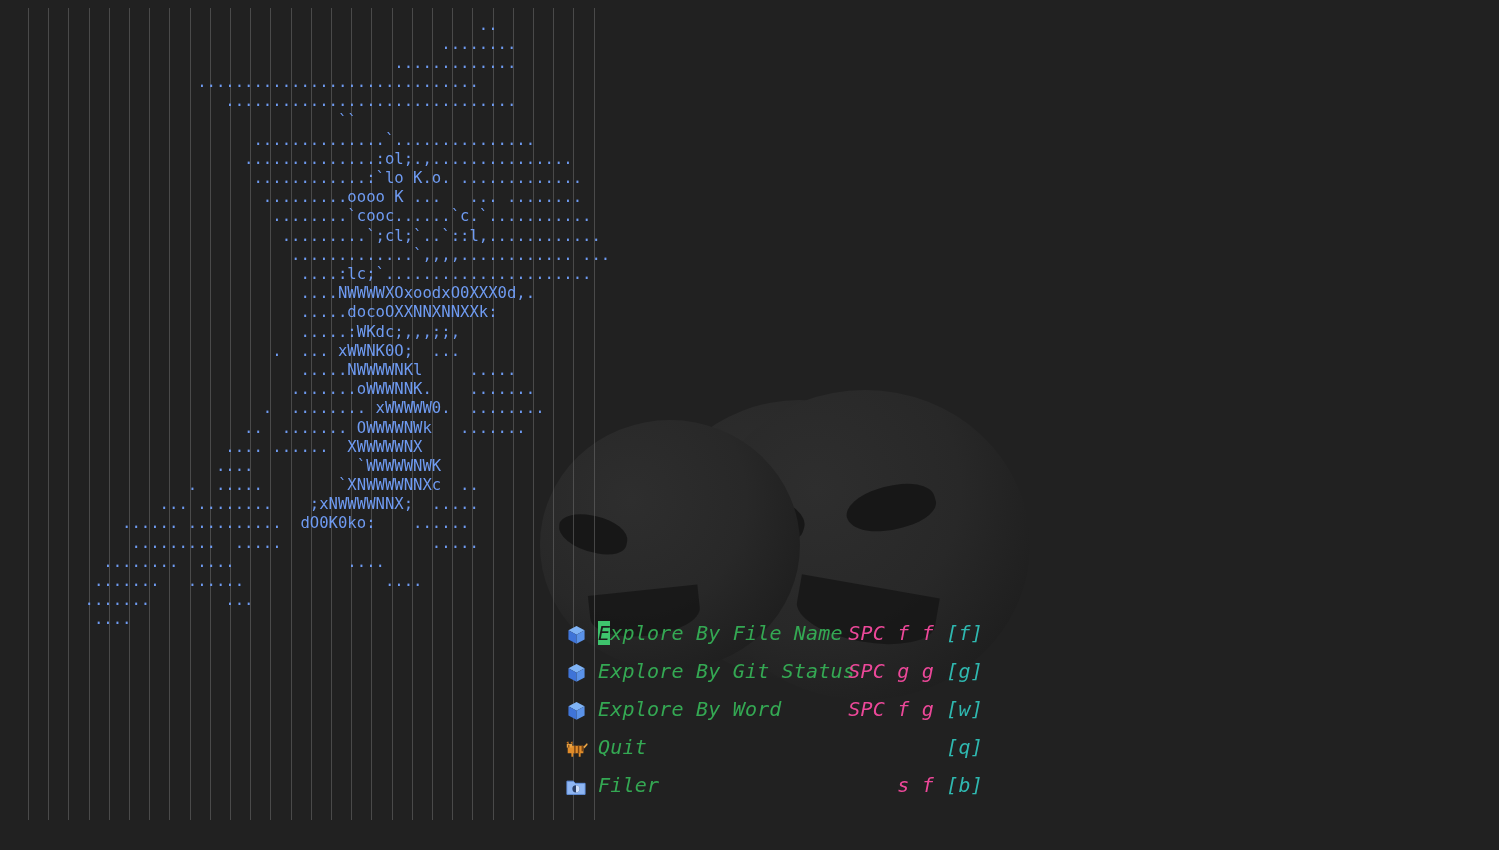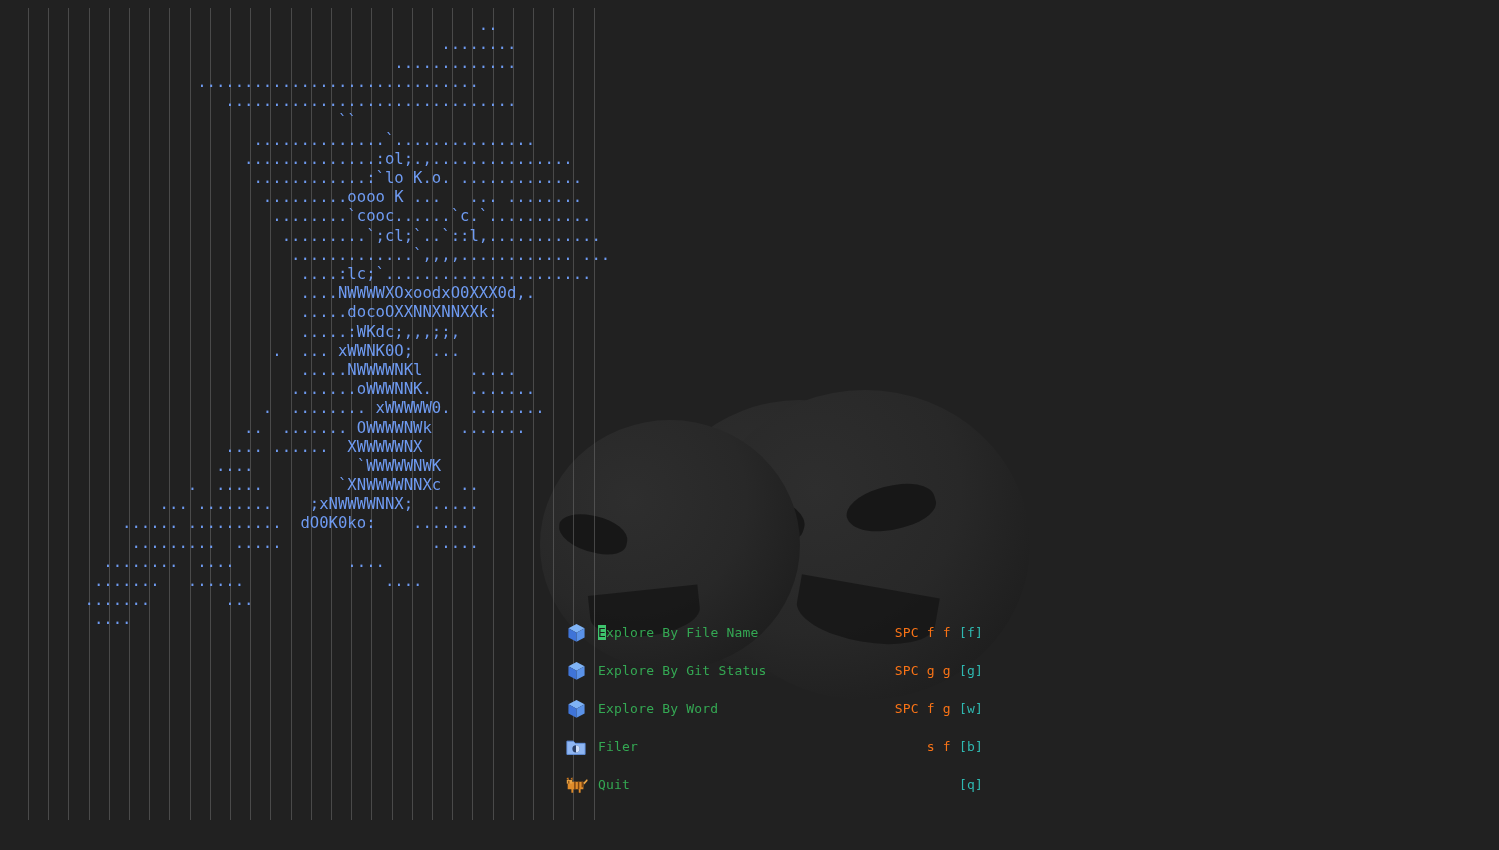--- a/index.html
+++ b/index.html
@@ -74,25 +74,26 @@
   
   #menu {
     position: absolute;
     left: 563px;
     top: 620px;
     width: 420px;
   }
   .menu-item {
     position: relative;
     display: flex;
-    align-items: center;
+    align-items: flex-end;
     height: 26px;
     margin-bottom: 12px;
-    font-size: 13px;
+    font-size: 20px;
     line-height: 26px;
+    font-style: italic;
   }
   .menu-icon {
     width: 26px;
     height: 22px;
     flex: 0 0 26px;
     display: flex;
     align-items: center;
     justify-content: center;
     margin-right: 9px;
   }
@@ -106,21 +107,21 @@
     background: #3ec46d;
     color: #1b1b1b;
   }
   .menu-keys {
     position: absolute;
     right: 0;
     white-space: pre;
     font-family: "DejaVu Sans Mono", "Liberation Mono", monospace;
     letter-spacing: .2px;
   }
-  .k-seq { color: #f97316; }
+  .k-seq { color: #ec4899; }
   .k-brk { color: #2fb8b0; }
 
   svg { display: block; }
 </style>
 </head>
 <body>
 
 <div id="wallpaper">
   <div class="pumpkin pkn-a">
     <div class="eye" style="width:78px;height:40px;left:22px;top:108px;transform:rotate(14deg);"></div>
@@ -200,39 +201,39 @@
           <path d="M10 1 L18.5 5.6 L10 10.2 L1.5 5.6 Z" fill="#7fb3f5"></path>
           <path d="M1.5 5.6 L10 10.2 L10 19.8 L1.5 15.2 Z" fill="#3f74d8"></path>
           <path d="M18.5 5.6 L10 10.2 L10 19.8 L18.5 15.2 Z" fill="#5a92e8"></path>
         </svg>
       </span>
       <span class="menu-label"><span>Explore By Word</span></span>
       <span class="menu-keys"><span class="k-seq">SPC f g</span> <span class="k-brk">[w]</span></span>
     </div>
     <div class="menu-item">
       <span class="menu-icon">
-        <svg width="20" height="17" viewBox="0 0 22 18">
-          <path d="M1 2 H8 L10.3 4.4 H21 V16.6 H1 Z" fill="#8fb6f2" stroke="#5f8fe0" stroke-width="1"></path>
-          <circle cx="11" cy="10.5" r="4" fill="#2b3f66"></circle>
-          <path d="M11 6.5 A4 4 0 0 1 11 14.5 Z" fill="#cfe0fb"></path>
-        </svg>
-      </span>
-      <span class="menu-label"><span>Filer</span></span>
-      <span class="menu-keys"><span class="k-seq">s f</span> <span class="k-brk">[b]</span></span>
-    </div>
-    <div class="menu-item">
-      <span class="menu-icon">
         <svg width="24" height="20" viewBox="0 0 26 21">
           <path d="M4 7 H21 V15 H18 V19 H16 V15 H10 V19 H8 V15 H4 Z" fill="#e08c2a"></path>
           <path d="M3 5 H9 V9 H3 Z" fill="#e9a344"></path>
           <path d="M2.5 4 L4.5 2 L5.5 5 Z" fill="#d77f20"></path>
           <path d="M7 4 L9 2 L9.5 5 Z" fill="#d77f20"></path>
           <rect x="11" y="7" width="1.6" height="8" fill="#7a4412"></rect>
           <rect x="15" y="7" width="1.6" height="8" fill="#7a4412"></rect>
           <rect x="19" y="7" width="1.6" height="6" fill="#7a4412"></rect>
           <rect x="4.6" y="6" width="1.2" height="3" fill="#7a4412"></rect>
           <path d="M21 8 L25 4 L25.6 6 L22 10 Z" fill="#e9a344"></path>
         </svg>
       </span>
       <span class="menu-label"><span>Quit</span></span>
       <span class="menu-keys"><span class="k-brk">[q]</span></span>
     </div>
+    <div class="menu-item">
+      <span class="menu-icon">
+        <svg width="20" height="17" viewBox="0 0 22 18">
+          <path d="M1 2 H8 L10.3 4.4 H21 V16.6 H1 Z" fill="#8fb6f2" stroke="#5f8fe0" stroke-width="1"></path>
+          <circle cx="11" cy="10.5" r="4" fill="#2b3f66"></circle>
+          <path d="M11 6.5 A4 4 0 0 1 11 14.5 Z" fill="#cfe0fb"></path>
+        </svg>
+      </span>
+      <span class="menu-label"><span>Filer</span></span>
+      <span class="menu-keys"><span class="k-seq">s f</span> <span class="k-brk">[b]</span></span>
+    </div>
   </div>
 
 </body></html>

